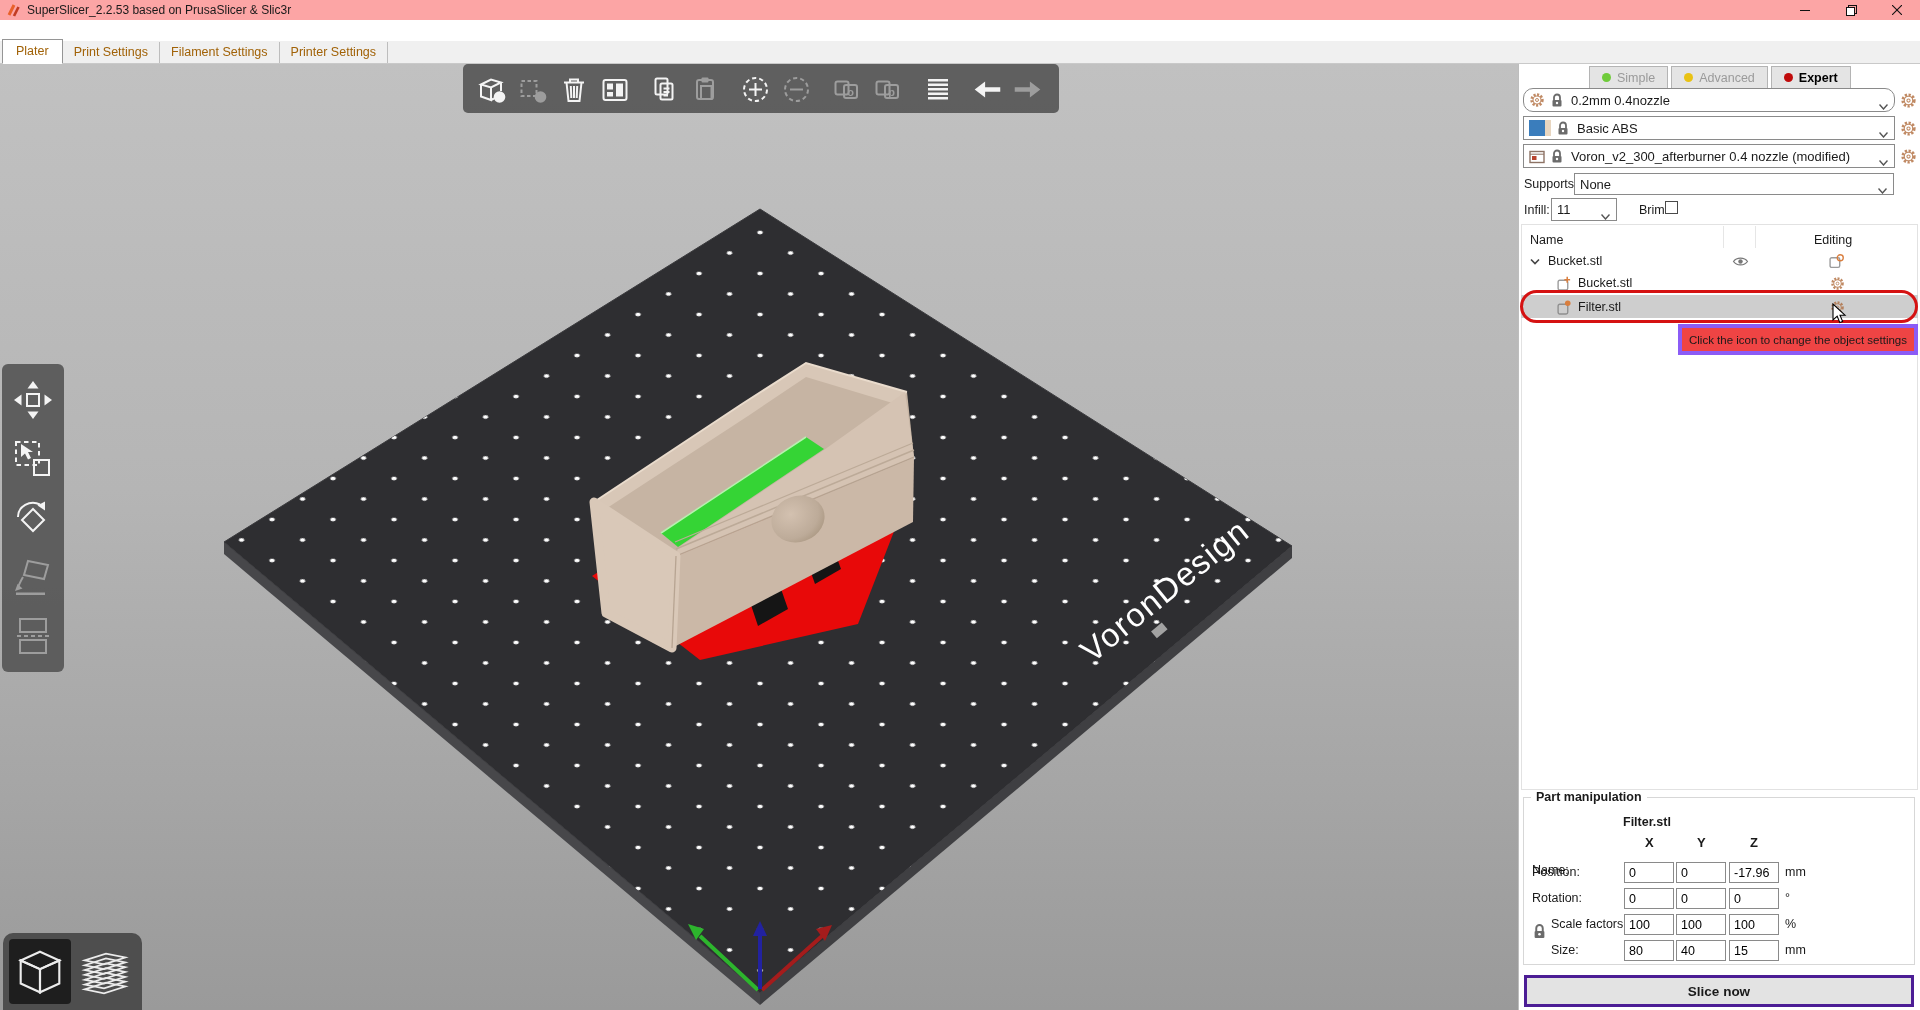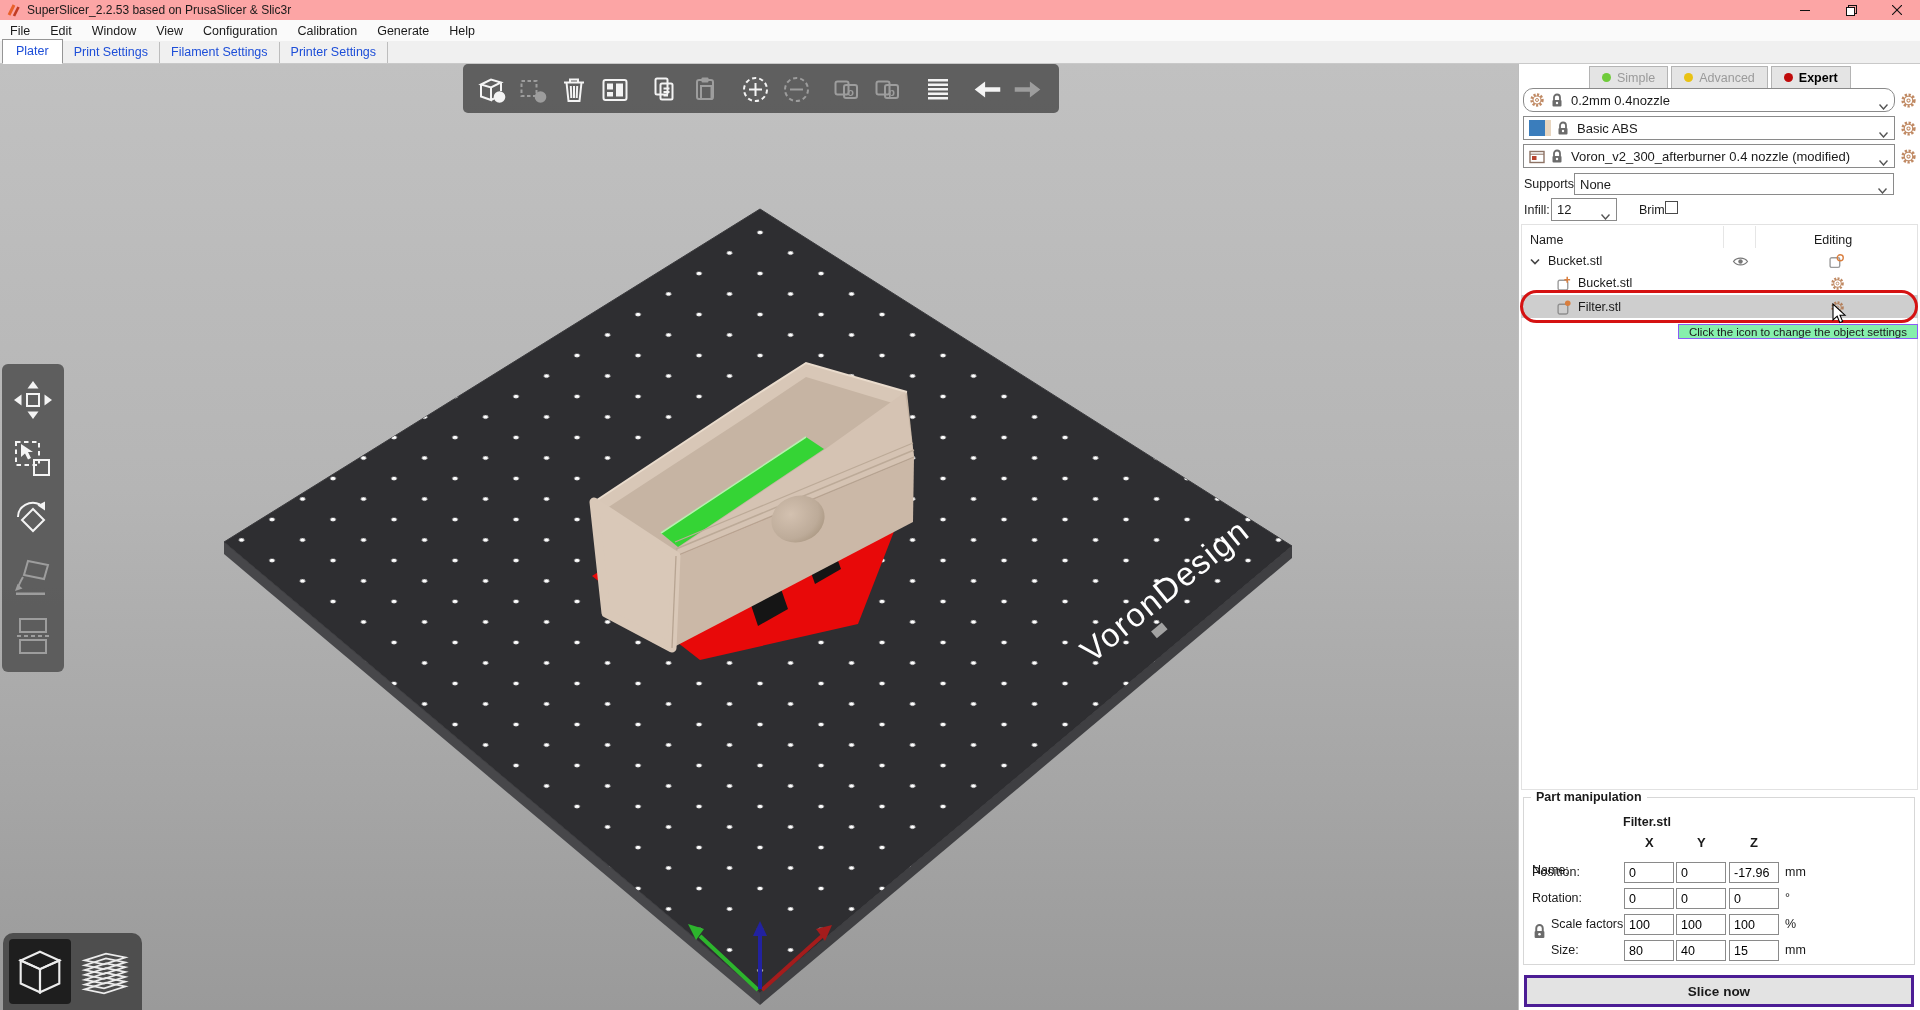--- a/index.html
+++ b/index.html
@@ -15,21 +15,21 @@
   .win-btn{width:46px;height:20px;display:flex;align-items:center;justify-content:center;}
 
   
   .menubar{position:absolute;top:20px;left:0;width:1920px;height:21px;background:#fafafa;
            display:flex;align-items:center;font-size:12.5px;}
   .menu-item{padding:0 10px;}
 
   
   .tabbar{position:absolute;top:41px;left:0;width:1920px;height:23px;background:#f0f0f0;
           border-bottom:1px solid #c9c9c9;display:flex;align-items:flex-end;font-size:12.5px;}
-  .tab{padding:3px 11px 4px 11px;border-right:1px solid #bdbdbd;color:#1d4ed8;}
+  .tab{padding:3px 11px 4px 11px;border-right:1px solid #bdbdbd;color:#a16207;}
   .tab.active{background:#fff;border:1px solid #959595;border-bottom:1px solid #fff;
               margin-left:2px;margin-bottom:-1px;padding:4px 13px 5px 13px;border-right:1px solid #959595;}
 
   
   .viewport{position:absolute;top:64px;left:0;width:1518px;height:946px;
             background:linear-gradient(180deg,#c1c1c1 0%,#b5b5b5 45%,#9a9a9a 100%);overflow:hidden;}
   .scene{position:absolute;top:0;left:0;}
 
   
   .top-toolbar{position:absolute;left:463px;top:0px;width:596px;height:49px;
@@ -74,22 +74,22 @@
 
   .list-box{position:absolute;left:2px;top:160px;width:397px;height:566px;border:1px solid #e2e2e2;background:#fff;}
   .col-line{position:absolute;width:1px;background:#e6e6e6;}
   .tree-row{position:absolute;left:2px;width:397px;height:22px;display:flex;align-items:center;}
   .tree-row.selected{background:#cecece;}
   .tr-icon{position:absolute;display:flex;}
   .tr-label{position:absolute;white-space:nowrap;}
 
   .annotation-ring{position:absolute;left:1px;top:226px;width:398px;height:33px;
                    border:3.5px solid #d51212;border-radius:17px;pointer-events:none;z-index:5;}
-  .tooltip{position:absolute;left:159px;top:260px;width:240px;height:15px;background:#86efac;
-           border:1px solid #8b5cf6;font-size:11.5px;display:flex;align-items:center;
+  .tooltip{position:absolute;left:159px;top:260px;width:240px;height:31px;background:#ef4444;
+           border:4px solid #8b5cf6;font-size:11.5px;display:flex;align-items:center;
            justify-content:center;white-space:nowrap;z-index:4;}
   .cursor{position:absolute;left:313px;top:239px;z-index:9;}
 
   .group-box{position:absolute;left:4px;top:733px;width:392px;height:168px;border:1px solid #d7d7d7;}
   .group-title{position:absolute;left:12px;top:726px;background:#fff;padding:0 5px;font-weight:bold;font-size:12.5px;}
   .axis-h{position:absolute;top:771px;font-weight:bold;font-size:13px;}
   .num{position:absolute;width:50px;height:21px;border:1px solid #8a8a8a;font-size:12.5px;
        font-family:"Liberation Sans",sans-serif;padding:1px 4px;background:#fff;}
   .unit{position:absolute;font-size:12.5px;}
 
@@ -124,30 +124,20 @@
       </div>
       <div class="win-btn">
         <svg width="10" height="10" viewBox="0 0 10 10" stroke="#111" stroke-width="1.1">
             <line x1="0" y1="0" x2="10" y2="10"></line>
             <line x1="10" y1="0" x2="0" y2="10"></line>
           </svg>
       </div>
     </div>
   </div>
 
-  <div class="menubar">
-    <span class="menu-item">File</span>
-    <span class="menu-item">Edit</span>
-    <span class="menu-item">Window</span>
-    <span class="menu-item">View</span>
-    <span class="menu-item">Configuration</span>
-    <span class="menu-item">Calibration</span>
-    <span class="menu-item">Generate</span>
-    <span class="menu-item">Help</span>
-  </div>
 
   <div class="tabbar">
     <div class="tab active">Plater</div>
     <div class="tab">Print Settings</div>
     <div class="tab">Filament Settings</div>
     <div class="tab">Printer Settings</div>
   </div>
 
   <div class="viewport">
 
@@ -475,21 +465,21 @@
       <span>None</span>
       <span class="chev" style="top:8px;">
         <svg width="9" height="6" viewBox="0 0 9 6">
             <polyline points="0.5,0.5 4.5,5 8.5,0.5" fill="none" stroke="#555" stroke-width="1.4"></polyline>
           </svg>
       </span>
     </div>
 
     <span class="lbl" style="left:5px;top:139px;">Infill:</span>
     <div class="combo" style="left:32px;top:134px;width:66px;height:23px;">
-      <span>12</span>
+      <span>11</span>
       <span class="chev" style="top:9px;">
         <svg width="9" height="6" viewBox="0 0 9 6">
             <polyline points="0.5,0.5 4.5,5 8.5,0.5" fill="none" stroke="#555" stroke-width="1.4"></polyline>
           </svg>
       </span>
     </div>
     <span class="lbl" style="left:120px;top:139px;">Brim:</span>
     <span class="sp-abs" style="left:146px;top:137px;width:13px;height:13px;border:1px solid #4a4a4a;background:#fff;"></span>
 
     <div class="list-box"></div>

